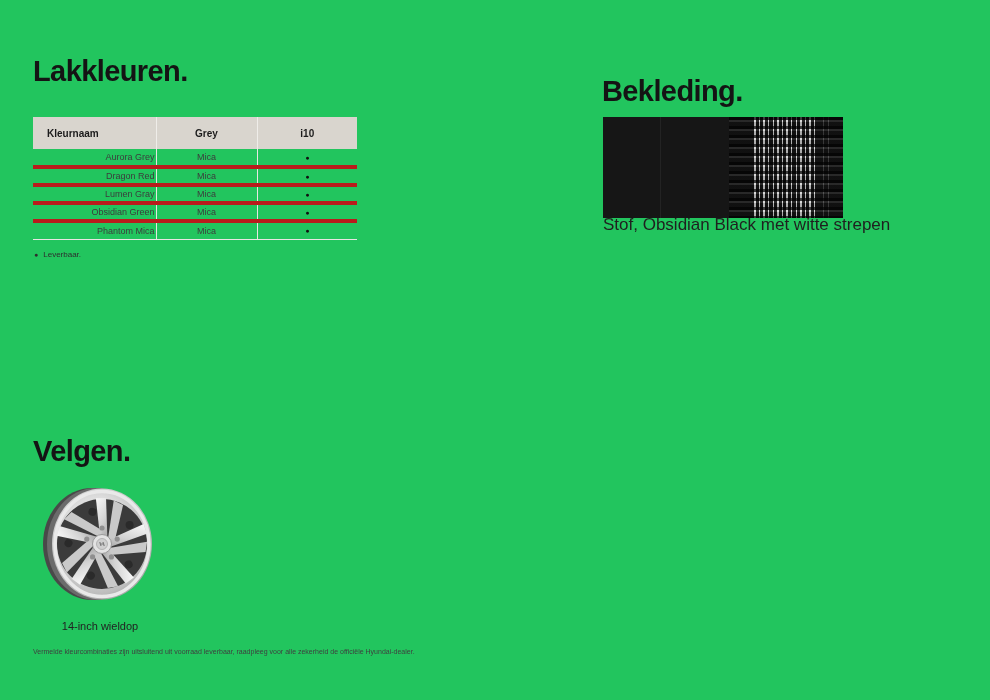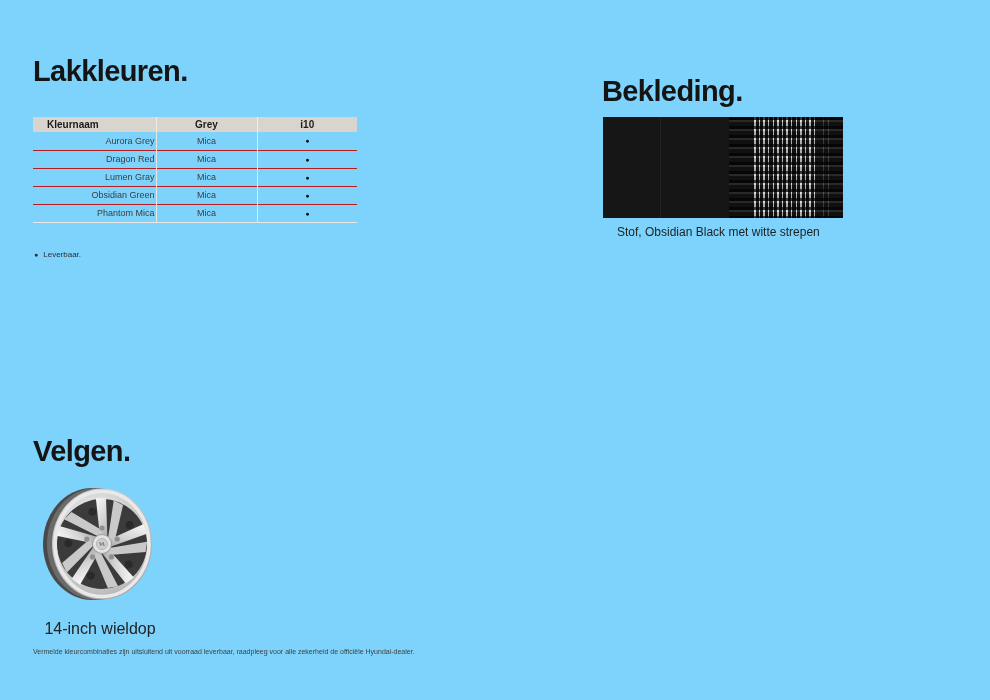--- a/index.html
+++ b/index.html
@@ -4,21 +4,21 @@
 <style>
   * { box-sizing: border-box; }
   html, body { margin: 0; padding: 0; background: #ffffff; }
   body {
     width: 990px; height: 700px;
     font-family: "Liberation Sans", sans-serif;
     color: #1a1a1a;
     position: relative;
     overflow: hidden;
   }
-  .page { position: absolute; inset: 0; background: #7dd3fc; }
+  .page { position: absolute; inset: 0; background: #22c55e; }
 
   .section-title {
     position: absolute;
     margin: 0;
     font-size: 29px;
     line-height: 33px;
     font-weight: 700;
     letter-spacing: -0.6px;
     color: #141414;
   }
@@ -32,34 +32,34 @@
     left: 33px; top: 117px;
     width: 324px;
     border-collapse: collapse;
     table-layout: fixed;
   }
   table.colors col.c1 { width: 123px; }
   table.colors col.c2 { width: 101px; }
   table.colors col.c3 { width: 100px; }
   table.colors th {
     background: #d9d5ce;
-    height: 15px;
+    height: 32px;
     font-size: 10px;
     font-weight: 700;
     color: #1b1b1b;
     text-align: center;
     border-left: 1px solid #efede9;
   }
   table.colors th:first-child { text-align: left; padding-left: 14px; border-left: none; }
   table.colors td {
     height: 18px;
     font-size: 9px;
     color: #3c3c3c;
     text-align: center;
-    border-top: 1px solid #b91c1c;
+    border-top: 4px solid #b91c1c;
     border-left: 1px solid #e8e6e2;
   }
   table.colors td:first-child { text-align: right; padding-left: 14px; border-left: none; }
   table.colors tbody tr:first-child td { border-top: none; }
   table.colors tbody tr:last-child td { border-bottom: 1px solid #e8e6e2; }
   table.colors td.dot { font-size: 7px; color: #111; }
 
   .legend-note {
     position: absolute;
     left: 34px; top: 250px;
@@ -94,38 +94,37 @@
   }
   .swatch .bands {
     position: absolute; left: 126px; top: 0; bottom: 0; right: 0;
     background: repeating-linear-gradient(180deg,
       rgba(0,0,0,0.75) 0px, rgba(0,0,0,0.75) 3px,
       rgba(140,140,140,0.16) 3px, rgba(140,140,140,0.16) 5.5px,
       rgba(0,0,0,0.25) 5.5px, rgba(0,0,0,0.25) 9px);
   }
   .swatch-caption {
     position: absolute;
-    left: 603px; top: 225px;
-    font-size: 12px;
+    left: 603px; top: 215px;
+    font-size: 17px;
     color: #1f1f1f;
-    margin-left: 14px;
   }
 
   
   .wheel-figure {
     position: absolute;
     left: 40px; top: 485px;
     width: 120px; height: 118px;
   }
   .wheel-caption {
     position: absolute;
     left: 35px; top: 620px;
     width: 130px;
     text-align: center;
-    font-size: 16px;
+    font-size: 11px;
     color: #222222;
   }
 
   .footer-note {
     position: absolute;
     left: 33px; top: 648px;
     font-size: 7px;
     color: #3f3f3f;
   }
 </style>

